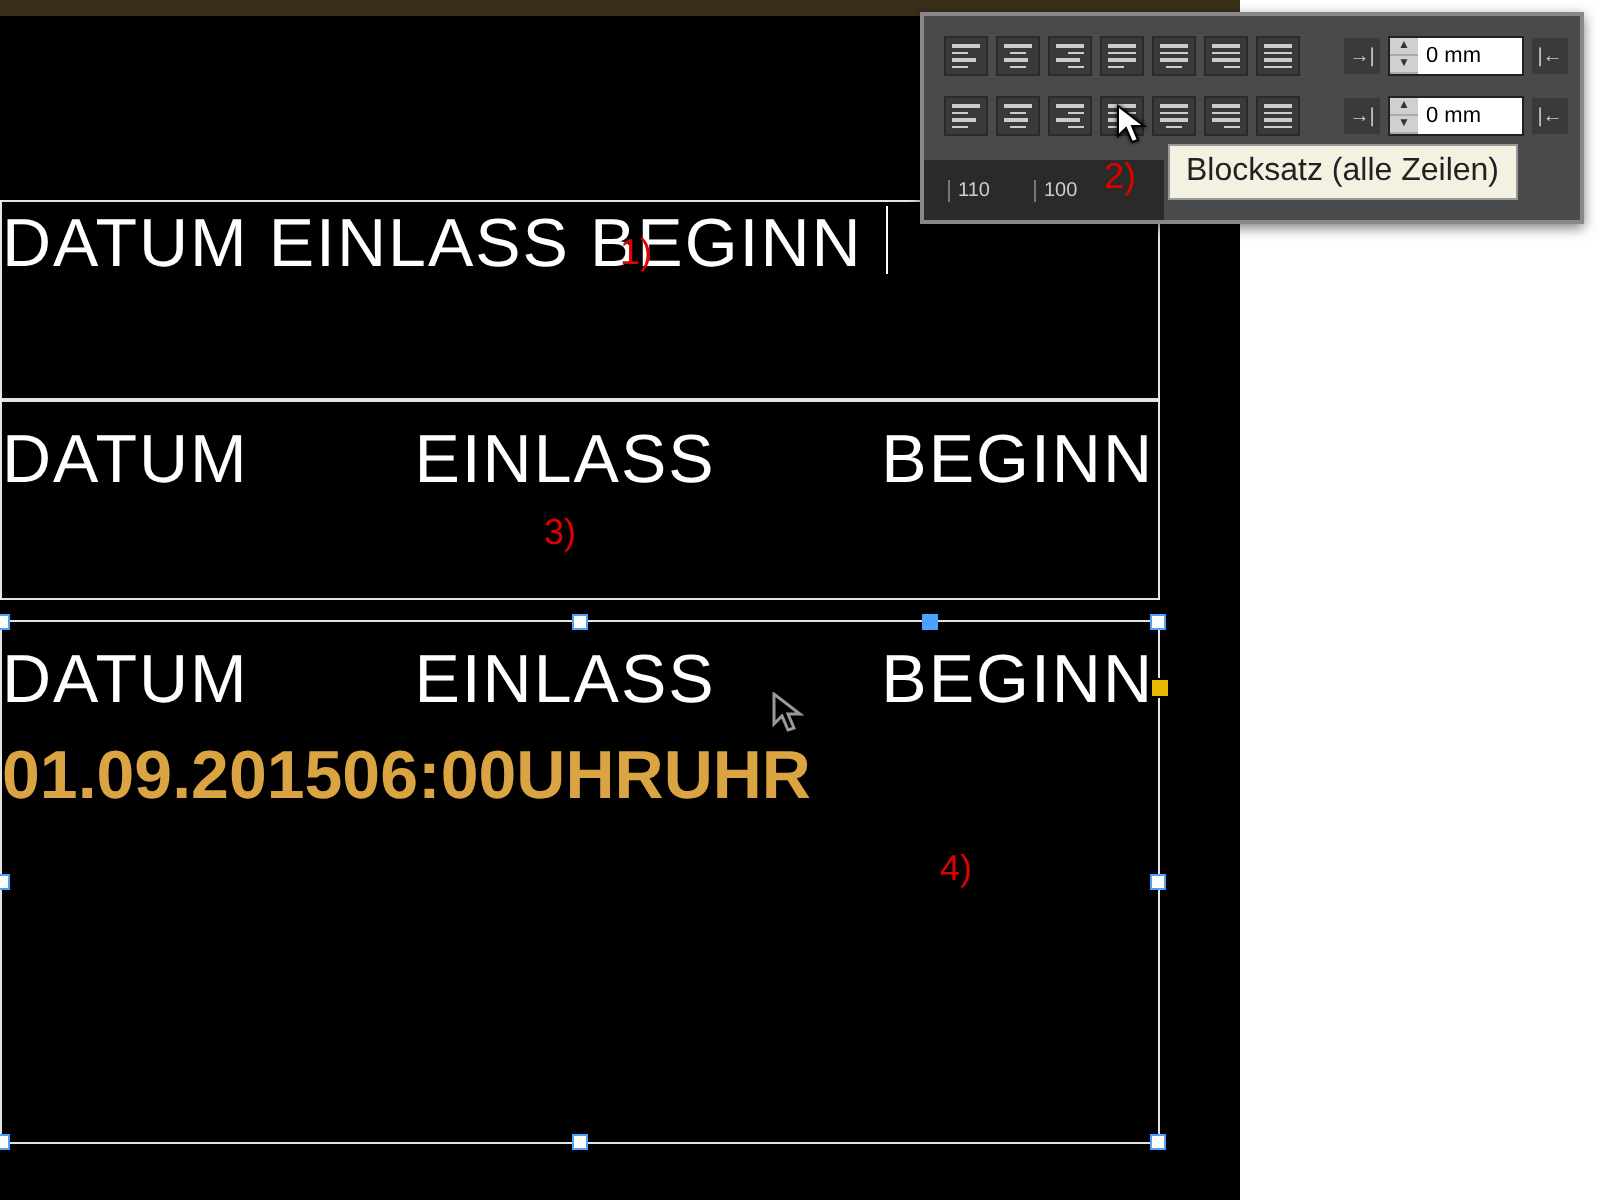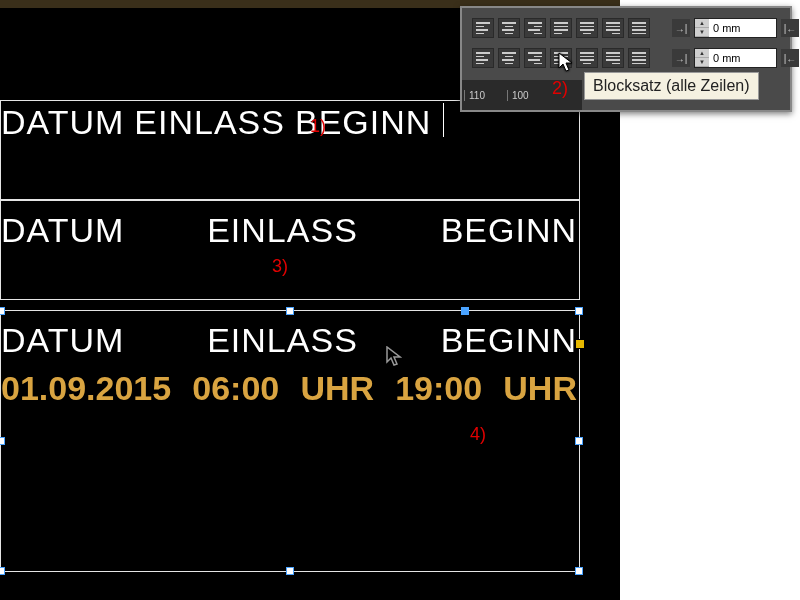--- a/index.html
+++ b/index.html
@@ -97,21 +97,21 @@
     font-size: 10px; color: #ccc;
   }
   .ind-field {
     display: flex;
     align-items: center;
     border: 1px solid #222;
     background: #fff;
     height: 20px;
   }
   .ind-field .val {
-    width: 67px;
+    width: 52px;
     font-size: 11px;
     padding: 0 4px;
     color: #000;
     background: #fff;
     border: none;
   }
   .ind-field .spin {
     width: 14px;
     height: 100%;
     background: #d0d0d0;
@@ -132,21 +132,21 @@
   }
 
   .ruler-area {
     position: absolute;
     left: 0; bottom: 0;
     width: 120px; height: 30px;
     background: #2a2a2a;
     color: #ccc;
     font-size: 10px;
     display: flex; align-items: center;
-    padding-left: 2px;
+    padding-left: 12px;
     gap: 22px;
   }
   .ruler-area span { border-left: 1px solid #777; padding-left: 4px; }
 
   .tooltip {
     position: absolute;
     left: 122px;
     bottom: 10px;
     background: #f5f1e1;
     border: 1px solid #999;
@@ -220,21 +220,21 @@
 
   .justified-row {
     position: absolute;
     left: 0;
     width: 576px;
     display: flex;
     justify-content: space-between;
   }
   .f2-row { top: 10px; }
   .f3-row1 { top: 10px; }
-  .f3-row2 { top: 58px; width: 576px; display: flex; justify-content: space-between; position: absolute; left: 0;}
+  .f3-row2 { top: 58px; width: 576px; display: flex; position: absolute; left: 0;}
 
   .annot {
     position: absolute;
     color: #e00000;
     font-size: 18px;
     font-family: Arial, sans-serif;
     pointer-events: none;
   }
   .a1 { left: 310px; top: 116px; }
   .a2 { left: 552px; top: 78px; z-index: 60; }
@@ -276,21 +276,20 @@
 <div class="frame frame3">
   <div class="justified-row f3-row1">
     <span class="txt">DATUM</span>
     <span class="txt">EINLASS</span>
     <span class="txt">BEGINN</span>
   </div>
   <div class="f3-row2">
     <span class="gold">01.09.2015</span>
     <span class="gold">06:00</span>
     <span class="gold">UHR</span>
-    <span class="gold">19:00</span>
     <span class="gold">UHR</span>
   </div>
 
   <div class="handle" style="left:-4px;top:-4px"></div>
   <div class="handle" style="left:calc(50% - 4px);top:-4px"></div>
   <div class="handle solid" style="right:110px;top:-4px"></div>
   <div class="handle" style="right:-4px;top:-4px"></div>
   <div class="outport" style="right:-6px;top:28px"></div>
   <div class="handle" style="left:-4px;top:calc(50% - 4px)"></div>
   <div class="handle" style="right:-4px;top:calc(50% - 4px)"></div>

